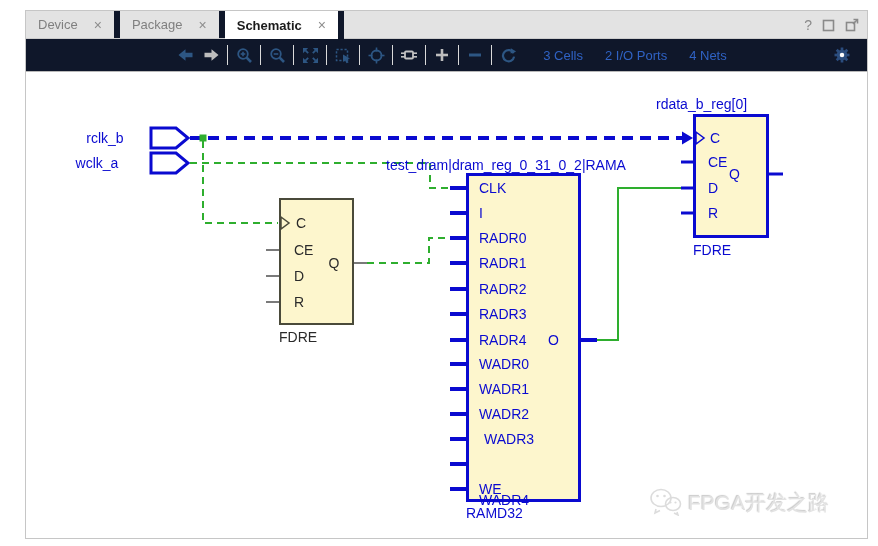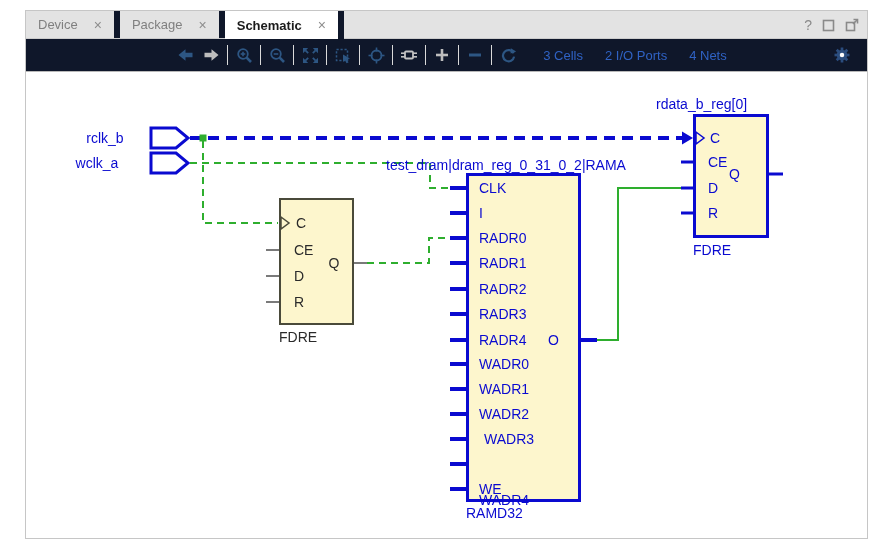--- a/index.html
+++ b/index.html
@@ -278,14 +278,33 @@
     <div class="slabel blu ctr" style="left:440px; top:433px; width:115px;">RAMD32</div>
 
     <div class="slabel blu ctr" style="left:630px; top:24px; width:150px;">rdata_b_reg[0]</div>
     <div class="slabel blu" style="left:684px; top:58px;">C</div>
     <div class="slabel blu" style="left:682px; top:82px;">CE</div>
     <div class="slabel blu" style="left:682px; top:108px;">D</div>
     <div class="slabel blu" style="left:682px; top:133px;">R</div>
     <div class="slabel blu rgt" style="left:696px; top:94px; width:25px;">Q</div>
     <div class="slabel blu ctr" style="left:667px; top:170px; width:76px;">FDRE</div>
 
+    <div id="watermark">
+      <span>
+        <svg width="34" height="30" viewBox="0 0 34 30">
+          <g fill="none" stroke="#dcdcdc" stroke-width="1.6">
+            <ellipse cx="13" cy="12" rx="10" ry="8.5"></ellipse>
+            <path d="M8,23 L7,27 L12,24.5"></path>
+            <ellipse cx="25" cy="18" rx="7.5" ry="6.5"></ellipse>
+            <path d="M29,26 L30,29 L26,27"></path>
+          </g>
+          <g fill="#dcdcdc">
+            <circle cx="9.5" cy="10" r="1.3"></circle>
+              <circle cx="16.5" cy="10" r="1.3"></circle>
+            <circle cx="22.5" cy="16.5" r="1.1"></circle>
+              <circle cx="27.5" cy="16.5" r="1.1"></circle>
+          </g>
+        </svg>
+      </span>
+      <span id="wm-text">FPGA开发之路</span>
+    </div>
   </div>
 </div>
 
 </body></html>

